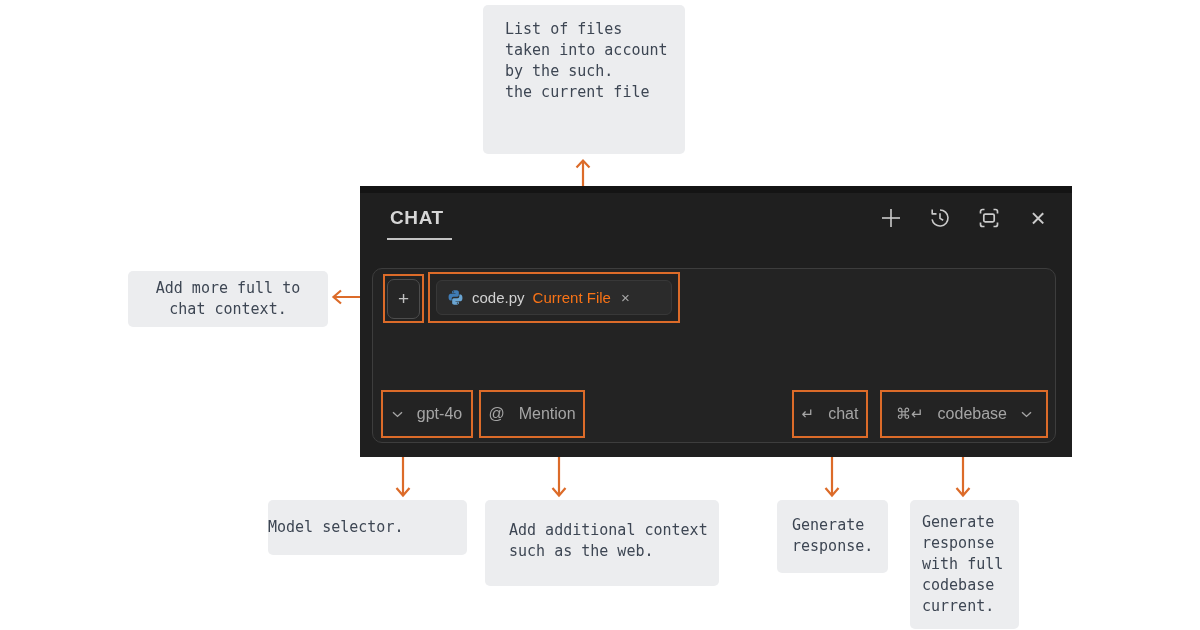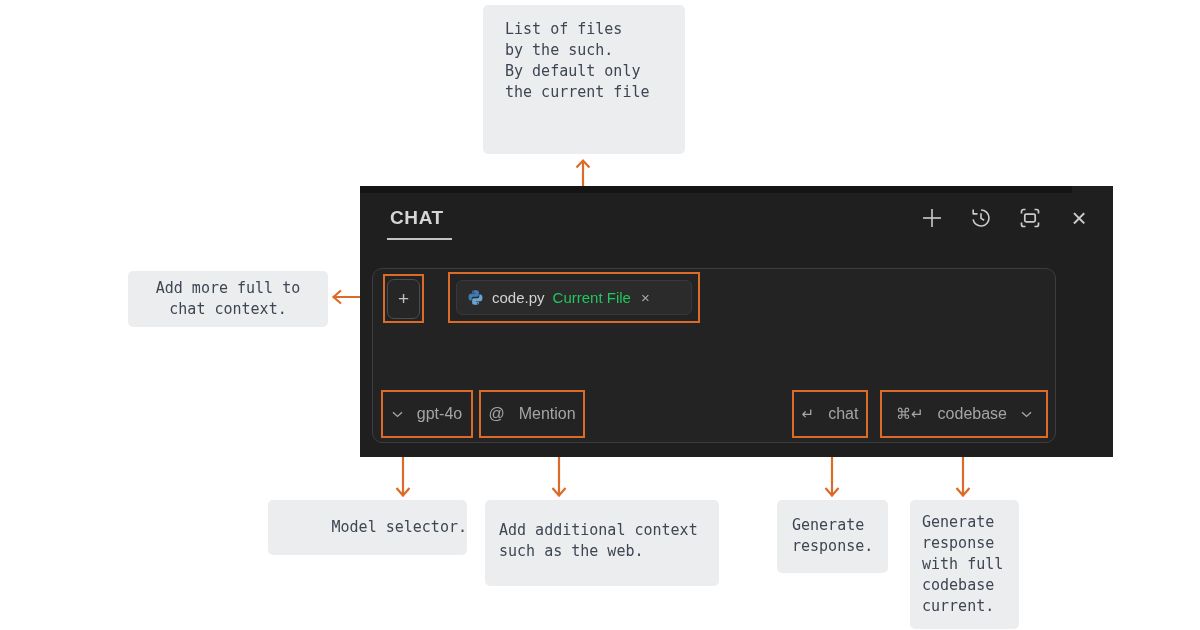--- a/index.html
+++ b/index.html
@@ -14,77 +14,76 @@
   .callout{
     background:#ECEDEF;border-radius:5px;
     font-family:"DejaVu Sans Mono", monospace;
     font-size:15px;line-height:21px;color:#3D4653;
     box-sizing:border-box;
   }
   .callout .line{white-space:pre;}
 
   #ann-files{left:483px;top:5px;width:202px;height:149px;padding:14px 10px 0 22px;}
   #ann-addfiles{left:128px;top:271px;width:200px;height:56px;padding:7px 0 0 0;text-align:center;}
-  #ann-model{left:268px;top:500px;width:199px;height:55px;padding:17px 0 0 0;text-align:right;}
-  #ann-mention{left:485px;top:500px;width:234px;height:86px;padding:20px 0 0 14px;}
+  #ann-model{left:268px;top:500px;width:199px;height:55px;padding:17px 0 0 0;text-align:left;}
+  #ann-mention{left:485px;top:500px;width:234px;height:86px;padding:20px 0 0 24px;}
   #ann-generate{left:777px;top:500px;width:111px;height:73px;padding:15px 0 0 15px;}
   #ann-codebase{left:910px;top:500px;width:109px;height:129px;padding:12px 0 0 12px;}
 
   
   .arrow{stroke:#DC6B29;stroke-width:2.2;fill:none;}
 
   
   #panel{
     left:360px;top:186px;width:712px;height:271px;
     background:#1F1F1F;
-    padding-left:41px;
   }
   #panel-strip{left:0;top:0;width:712px;height:7px;background:#141414;}
   #panel-title{left:30px;top:21px;font-size:19px;font-weight:700;letter-spacing:.6px;color:#D6D6D6;}
   #title-underline{left:27px;top:52px;width:65px;height:2px;background:#C3C3C3;}
   #header-icons{right:22px;top:20px;display:flex;align-items:center;gap:25px;color:#CBCBCB;}
   .hicon{width:24px;height:24px;display:flex;align-items:center;justify-content:center;cursor:pointer;}
 
   #input-area{
     left:12px;top:82px;width:684px;height:175px;box-sizing:border-box;
     background:#232323;border:1px solid #3D3D3D;border-radius:10px;
   }
 
   .hl{border:2.5px solid #DC6B29;box-sizing:border-box;display:flex;align-items:center;justify-content:center;}
   #hl-plus{left:23px;top:88px;width:41px;height:49px;}
-  #hl-chip{left:68px;top:86px;width:252px;height:51px;margin-left:20px;}
+  #hl-chip{left:68px;top:86px;width:252px;height:51px;}
   #hl-model{left:21px;top:204px;width:92px;height:48px;}
   #hl-mention{left:119px;top:204px;width:106px;height:48px;}
   #hl-chat{left:432px;top:204px;width:76px;height:48px;}
   #hl-codebase{left:520px;top:204px;width:168px;height:48px;}
 
   #plus-btn{
     width:31px;height:38px;border:1px solid #4D4D4D;border-radius:7px;background:#262626;
     display:flex;align-items:center;justify-content:center;
     color:#C0C0C0;font-size:19px;font-weight:400;cursor:pointer;
   }
   #chip{
     width:236px;height:35px;background:#2B2B2B;border:1px solid #383838;border-radius:6px;
     display:flex;align-items:center;gap:8px;padding:0 10px;box-sizing:border-box;cursor:pointer;
   }
   #chip .fname{color:#D2D2D2;font-size:15px;}
-  #chip .flabel{color:#22c55e;font-size:15px;}
+  #chip .flabel{color:#f97316;font-size:15px;}
   #chip .fclose{color:#A8A8A8;font-size:15px;margin-left:2px;cursor:pointer;}
 
   .pill{display:flex;align-items:center;gap:14px;color:#A5A5A5;font-size:16px;cursor:pointer;white-space:nowrap;}
   .pill .key{font-size:15px;color:#A5A5A5;}
   .chev{display:inline-flex;}
 </style>
 </head>
 <body>
 
 <div class="abs callout" id="ann-files">
   <div class="line">List of files</div>
+  <div class="line">taken into account</div>
   <div class="line">by the such.</div>
-  <div class="line">By default only</div>
   <div class="line">the current file</div>
 </div>
 
 <div class="abs callout" id="ann-addfiles">
   <div class="line">Add more full to</div>
   <div class="line">chat context.</div>
 </div>
 
 <div class="abs callout" id="ann-model">
   <div class="line">Model selector.</div>

